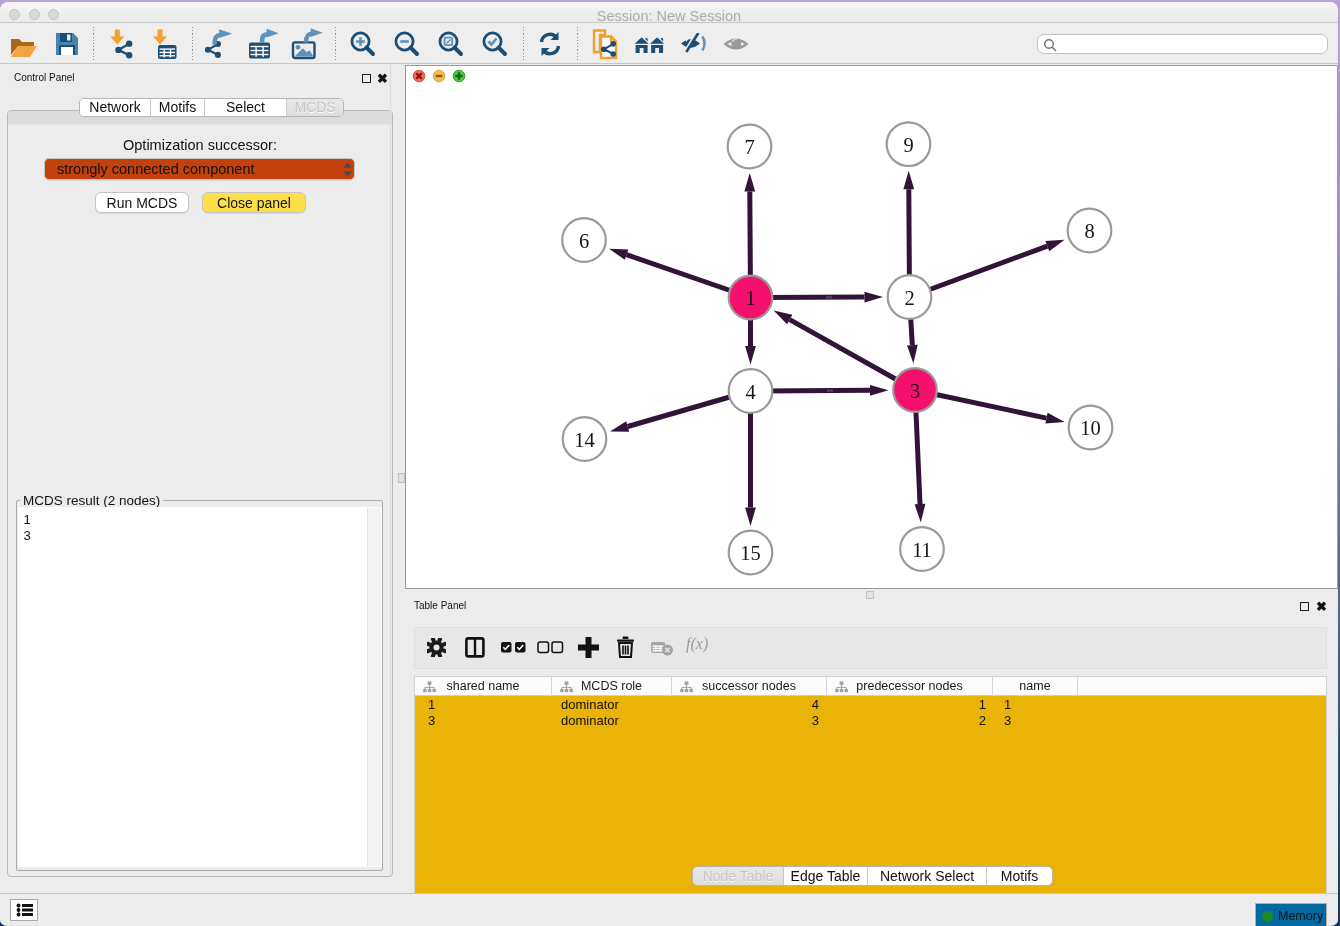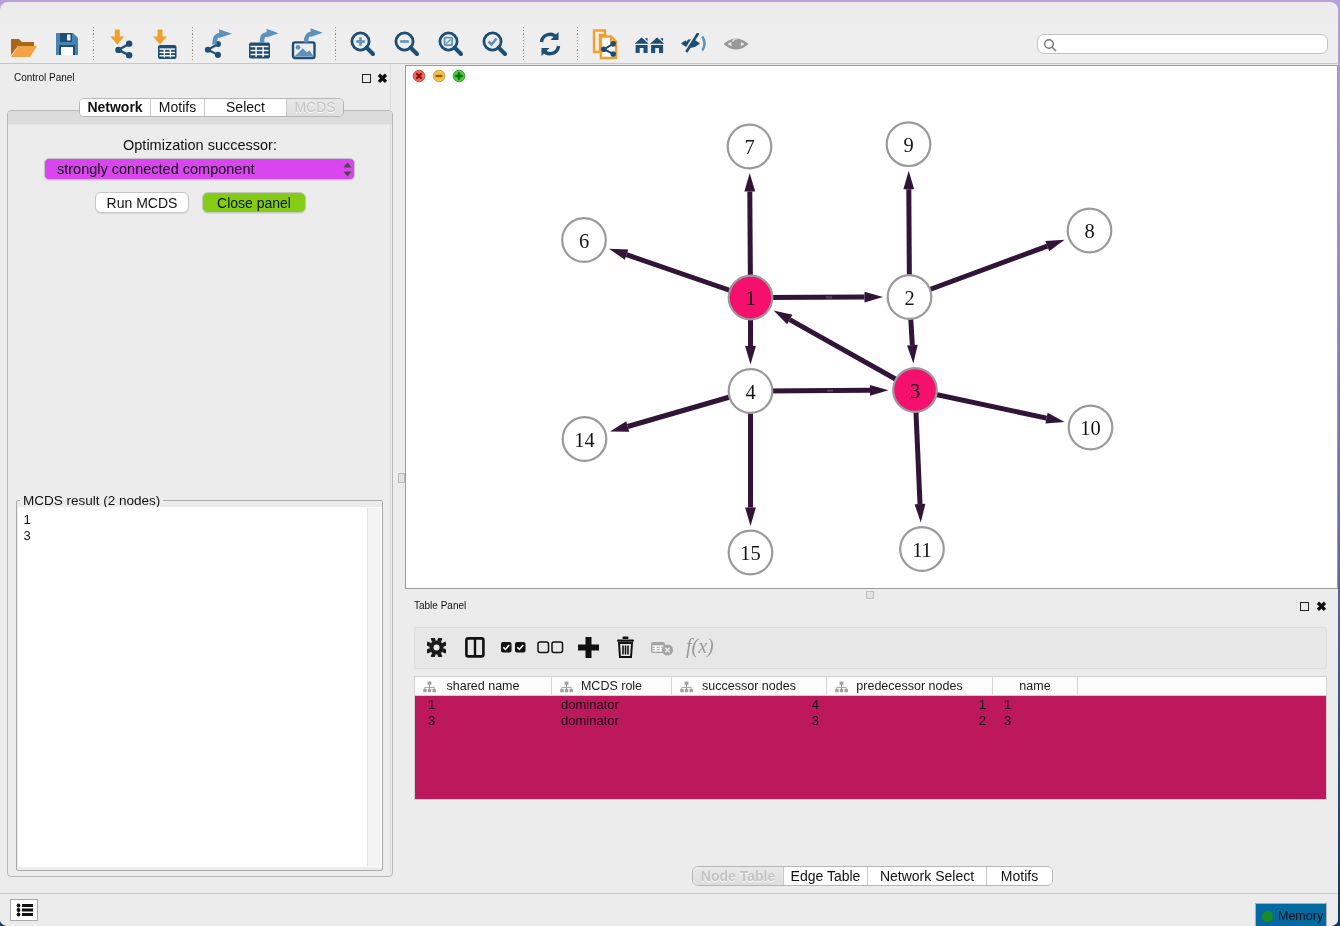--- a/index.html
+++ b/index.html
@@ -9,26 +9,32 @@
   border-radius:8px 8px 7px 7px; background:#ececec; overflow:hidden; }
 #pg { position:absolute; left:0; top:-2px; width:1338px; height:926px; }
 .abs { position:absolute; }
 .panel-title { font-size:10px; color:#111; }
 .wbtn { position:absolute; width:9px; height:9px; border:1.6px solid #222; background:transparent; }
 .xbtn { position:absolute; font-size:13px; font-weight:bold; color:#111; line-height:11px; }
 .seg { position:absolute; display:flex; border:1px solid #b5b5b5; border-radius:5px; overflow:hidden;
   background:#fff; }
 .seg > div { font-size:14px; color:#111; display:flex; align-items:center; justify-content:center;
   border-left:1px solid #c9c9c9; background:#fff; }
-.seg > div:first-child { border-left:none;font-weight:bold; }
+.seg > div:first-child { border-left:none; }
 .seg > div.sel { background:linear-gradient(#e8e8e8,#dedede); color:#c4c4c4; text-shadow:0 1px 0 #fafafa; }
 
 </style></head><body>
 <div id="win">
     <div id="pg">
+<div class="abs" style="left:0;top:2px;width:1338px;height:21px;background:linear-gradient(#f6f6f6,#e9e9e9);border-bottom:1px solid #c9c9c9;border-radius:8px 8px 0 0">
+        <div class="abs" style="left:8.5px;top:7px;width:11px;height:11px;border-radius:50%;background:#d9d9d9;border:1px solid #c2c2c2"></div>
+        <div class="abs" style="left:28.5px;top:7px;width:11px;height:11px;border-radius:50%;background:#d9d9d9;border:1px solid #c2c2c2"></div>
+        <div class="abs" style="left:48px;top:7px;width:11px;height:11px;border-radius:50%;background:#d9d9d9;border:1px solid #c2c2c2"></div>
+        <div class="abs" style="left:0;top:6px;width:100%;text-align:center;font-size:14.5px;color:#ababab">Session: New Session</div>
+      </div>
 <div class="abs" style="left:0;top:23.5px;width:1338px;height:40px;background:#eeeeee;border-bottom:1px solid #c6c6c6">
 </div>
 <svg style="position:absolute;left:8px;top:32px" width="30" height="26" viewBox="0 0 30 26">
         <path d="M3,7 L11,7 L14,10 L26,10 L26,14 L10,14 L3,23 Z" fill="#a9671c"></path>
         <path d="M10,14 L29,14 L22,25 L3,25 Z" fill="#f2a445"></path>
       </svg>
 <svg style="position:absolute;left:54px;top:31px" width="26" height="27" viewBox="0 0 26 27">
         <path d="M2,2 L19,2 L24,7 L24,24 L2,24 Z" fill="#4583b1"></path>
         <path d="M6,2 L18,2 L18,11 L6,11 Z" fill="#1d4f76"></path>
         <rect x="13" y="3.5" width="3.5" height="6" fill="#e8eef4"></rect>
@@ -154,27 +160,27 @@
 <div class="abs" style="left:7px;top:110px;width:386px;height:767px;border:1px solid #b7b7b7;border-radius:4px;background:#ececec">
         <div style="height:14px;background:#dcdcdc;border-bottom:1px solid #e6e6e6;border-radius:3px 3px 0 0"></div>
       </div>
 <div class="seg" style="left:79px;top:97.5px;height:19px">
         <div style="width:70px">Network</div>
         <div style="width:54px">Motifs</div>
         <div style="width:82px">Select</div>
         <div class="sel" style="width:57px">MCDS</div>
       </div>
 <div class="abs" style="left:0;top:137px;width:400px;text-align:center;font-size:14.5px;color:#111">Optimization successor:</div>
-<div class="abs" style="left:44px;top:158px;width:311px;height:21.5px;background:#d946ef;border:1px solid #c5c5c5;border-radius:5px;box-shadow:0 1px 1px rgba(0,0,0,.08);font-size:14.5px;color:#111;line-height:20px;padding-left:12px">strongly connected component</div>
+<div class="abs" style="left:44px;top:158px;width:311px;height:21.5px;background:#c2410c;border:1px solid #c5c5c5;border-radius:5px;box-shadow:0 1px 1px rgba(0,0,0,.08);font-size:14.5px;color:#111;line-height:20px;padding-left:12px">strongly connected component</div>
 <svg style="position:absolute;left:342px;top:162px" width="11" height="15" viewBox="0 0 11 15">
         <path d="M5.5,0.5 L9.5,5.5 L1.5,5.5 Z" fill="#4a4a4a"></path>
         <path d="M5.5,14.5 L1.5,9.5 L9.5,9.5 Z" fill="#4a4a4a"></path>
       </svg>
 <div class="abs" style="left:95px;top:191.5px;width:94px;height:21.5px;background:#fff;border:1px solid #c5c5c5;border-radius:6px;box-shadow:0 1px 1px rgba(0,0,0,.08);font-size:14px;color:#111;text-align:center;line-height:20px">Run MCDS</div>
-<div class="abs" style="left:202px;top:191.5px;width:104px;height:21.5px;background:#84cc16;border:1px solid #c5c5c5;border-radius:6px;box-shadow:0 1px 1px rgba(0,0,0,.08);font-size:14px;color:#111;text-align:center;line-height:20px">Close panel</div>
+<div class="abs" style="left:202px;top:191.5px;width:104px;height:21.5px;background:#fde047;border:1px solid #c5c5c5;border-radius:6px;box-shadow:0 1px 1px rgba(0,0,0,.08);font-size:14px;color:#111;text-align:center;line-height:20px">Close panel</div>
 <div class="abs" style="left:16px;top:500px;width:367px;height:371px;border:1px solid #ababab;border-radius:2px"></div>
 <div class="abs" style="left:20px;top:493px;background:#ececec;padding:0 3px;font-size:13.5px;color:#111">MCDS result (2 nodes)</div>
 <div class="abs" style="left:17.5px;top:507px;width:364px;height:360px;background:#fff">
         <div style="position:absolute;right:1px;top:1px;width:14px;height:358px;background:#f4f4f4;border-left:1px solid #e2e2e2"></div>
         <div style="padding:5px 0 0 6px;font-size:13px;line-height:16px;color:#111">1<br>3</div>
       </div>
 <div class="abs" style="left:390px;top:64px;width:1px;height:811px;background:#dedede"></div>
 <div class="abs" style="left:397.5px;top:473px;width:7px;height:10px;background:#e2e2e2;border:1px solid #bdbdbd"></div>
 <div class="abs" style="left:404.5px;top:65px;width:933.5px;height:524px;border:1px solid #9b9b9b;background:#fff">
 <svg style="position:absolute;left:6px;top:3px" width="62" height="14" viewBox="0 0 62 14">
@@ -285,22 +291,22 @@
 <svg style="position:absolute;left:651px;top:641px" width="23" height="15" viewBox="0 0 23 15">
         <rect x="0" y="1" width="14" height="11" rx="2" fill="#a3a3a3"></rect>
         <rect x="4.066666666666667" y="5" width="1.4" height="5.5" fill="#fff"></rect>
         <rect x="8.733333333333334" y="5" width="1.4" height="5.5" fill="#fff"></rect>
         <rect x="1.5" y="6.733333333333334" width="11" height="1.4" fill="#fff"></rect>
         <rect x="1.5" y="9.066666666666668" width="11" height="1.4" fill="#fff"></rect>
         <rect x="1.5" y="4.4" width="11" height="1.4" fill="#fff"></rect>
         <circle cx="16.5" cy="9" r="5.5" fill="#a3a3a3"></circle>
         <path d="M14.3,6.8 L18.7,11.2 M18.7,6.8 L14.3,11.2" stroke="#e9e9e9" stroke-width="1.6"></path>
       </svg>
-<div class="abs" style="left:686px;top:635px;font-family:'Liberation Serif',serif;font-style:italic;font-size:20px;color:#9a9a9a">f(x)</div>
-<div class="abs" style="left:414px;top:675.5px;width:913px;height:124px;background:#be185d;border:1px solid #d2d2d2">
+<div class="abs" style="left:686px;top:635px;font-family:'Liberation Serif',serif;font-style:italic;font-size:16px;color:#9a9a9a">f(x)</div>
+<div class="abs" style="left:414px;top:675.5px;width:913px;height:218px;background:#eab308;border:1px solid #d2d2d2">
 <div style="position:relative;height:19px;background:#fcfcfc;border-bottom:1px solid #cfcfcf">
 <div style="position:absolute;left:0px;top:0;width:137px;height:19px;border-right:1px solid #d6d6d6;text-align:center;font-size:12.5px;color:#1a1a1a;line-height:18px">shared name</div>
 <svg style="position:absolute;left:8px;top:4px" width="13" height="12" viewBox="0 0 13 12">
             <rect x="4.6" y="0.5" width="3.8" height="3.4" fill="#a0a0a0"></rect>
             <path d="M6.5,3.9 L6.5,6.4 M1.8,6.4 L11.2,6.4 M1.8,6.4 L1.8,8 M6.5,6.4 L6.5,8 M11.2,6.4 L11.2,8" stroke="#a0a0a0" stroke-width="1" fill="none"></path>
             <rect x="0.2" y="8" width="3.4" height="3.2" fill="#a0a0a0"></rect>
             <rect x="4.8" y="8" width="3.4" height="3.2" fill="#a0a0a0"></rect>
             <rect x="9.5" y="8" width="3.4" height="3.2" fill="#a0a0a0"></rect>
           </svg>
 <div style="position:absolute;left:137px;top:0;width:120px;height:19px;border-right:1px solid #d6d6d6;text-align:center;font-size:12.5px;color:#1a1a1a;line-height:18px">MCDS role</div>

